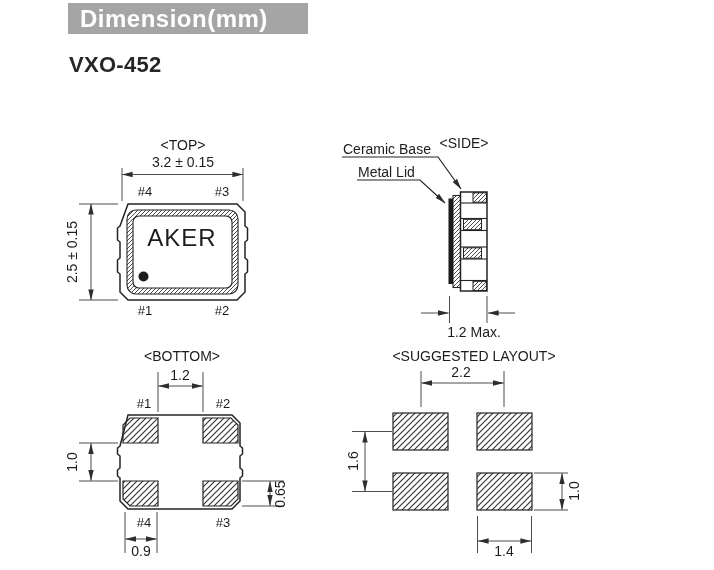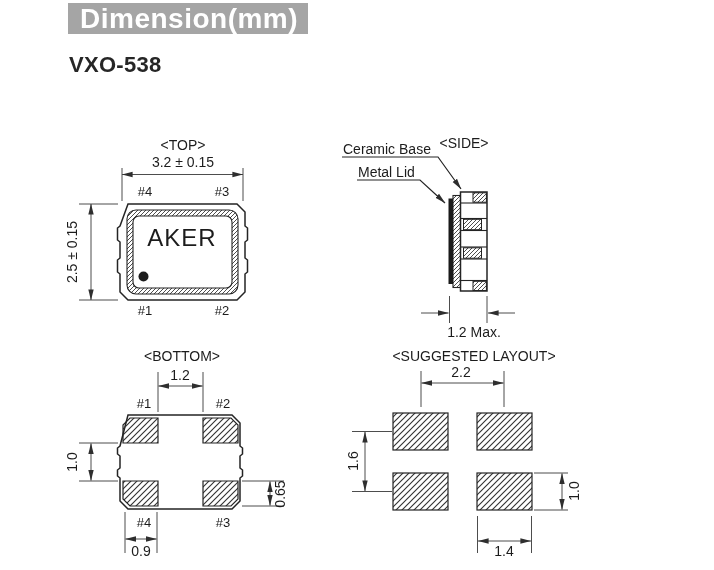--- a/index.html
+++ b/index.html
@@ -1,39 +1,39 @@
 <!DOCTYPE html>
 <html><head>
 <meta charset="utf-8">
 <style>
   html,body{margin:0;padding:0;background:#ffffff;}
   .page{position:relative;width:714px;height:570px;background:#ffffff;overflow:hidden;
         font-family:"Liberation Sans", sans-serif;color:#1c1c1c;}
   .hdr{position:absolute;left:68px;top:3px;width:240px;height:31px;background:#a5a5a5;
-       color:#ffffff;font-size:28px;font-weight:bold;line-height:31px;padding-left:12px;
+       color:#ffffff;font-size:24px;font-weight:bold;line-height:31px;padding-left:12px;
        box-sizing:border-box;letter-spacing:0.5px;}
   .model{position:absolute;left:69px;top:52px;font-size:22px;font-weight:bold;color:#262626;
          letter-spacing:0.3px;}
   svg{position:absolute;left:0;top:0;}
   text{font-family:"Liberation Sans", sans-serif;fill:#1c1c1c;}
   .t14{font-size:14px;}
   .t13{font-size:13px;}
   .brand{font-size:24px;letter-spacing:1px;}
   .outline{fill:#ffffff;stroke:#242424;stroke-width:1.5;}
   .thin{fill:none;stroke:#242424;stroke-width:1.1;}
   .dim{stroke:#4d4d4d;stroke-width:1;fill:none;}
   .lead{stroke:#242424;stroke-width:1.2;fill:none;}
 </style>
 </head>
 <body>
 
 <div class="page">
 
   <div class="hdr">Dimension(mm)</div>
-  <div class="model">VXO-538</div>
+  <div class="model">VXO-452</div>
 
   <svg width="714" height="570" viewBox="0 0 714 570">
     <defs>
       <marker id="ah" viewBox="0 0 11 7" refX="10.6" refY="3.5" markerWidth="11" markerHeight="7" markerUnits="userSpaceOnUse" orient="auto-start-reverse">
         <path d="M0,0.8 L11,3.5 L0,6.2 Z" fill="#2e2e2e"></path>
       </marker>
       <pattern id="hf" width="4" height="4" patternUnits="userSpaceOnUse">
         <path d="M-1,1 l2,-2 M0,4 l4,-4 M3,5 l2,-2" stroke="#3a3a3a" stroke-width="0.9" fill="none"></path>
       </pattern>
       <pattern id="hp" width="6" height="6" patternUnits="userSpaceOnUse">

